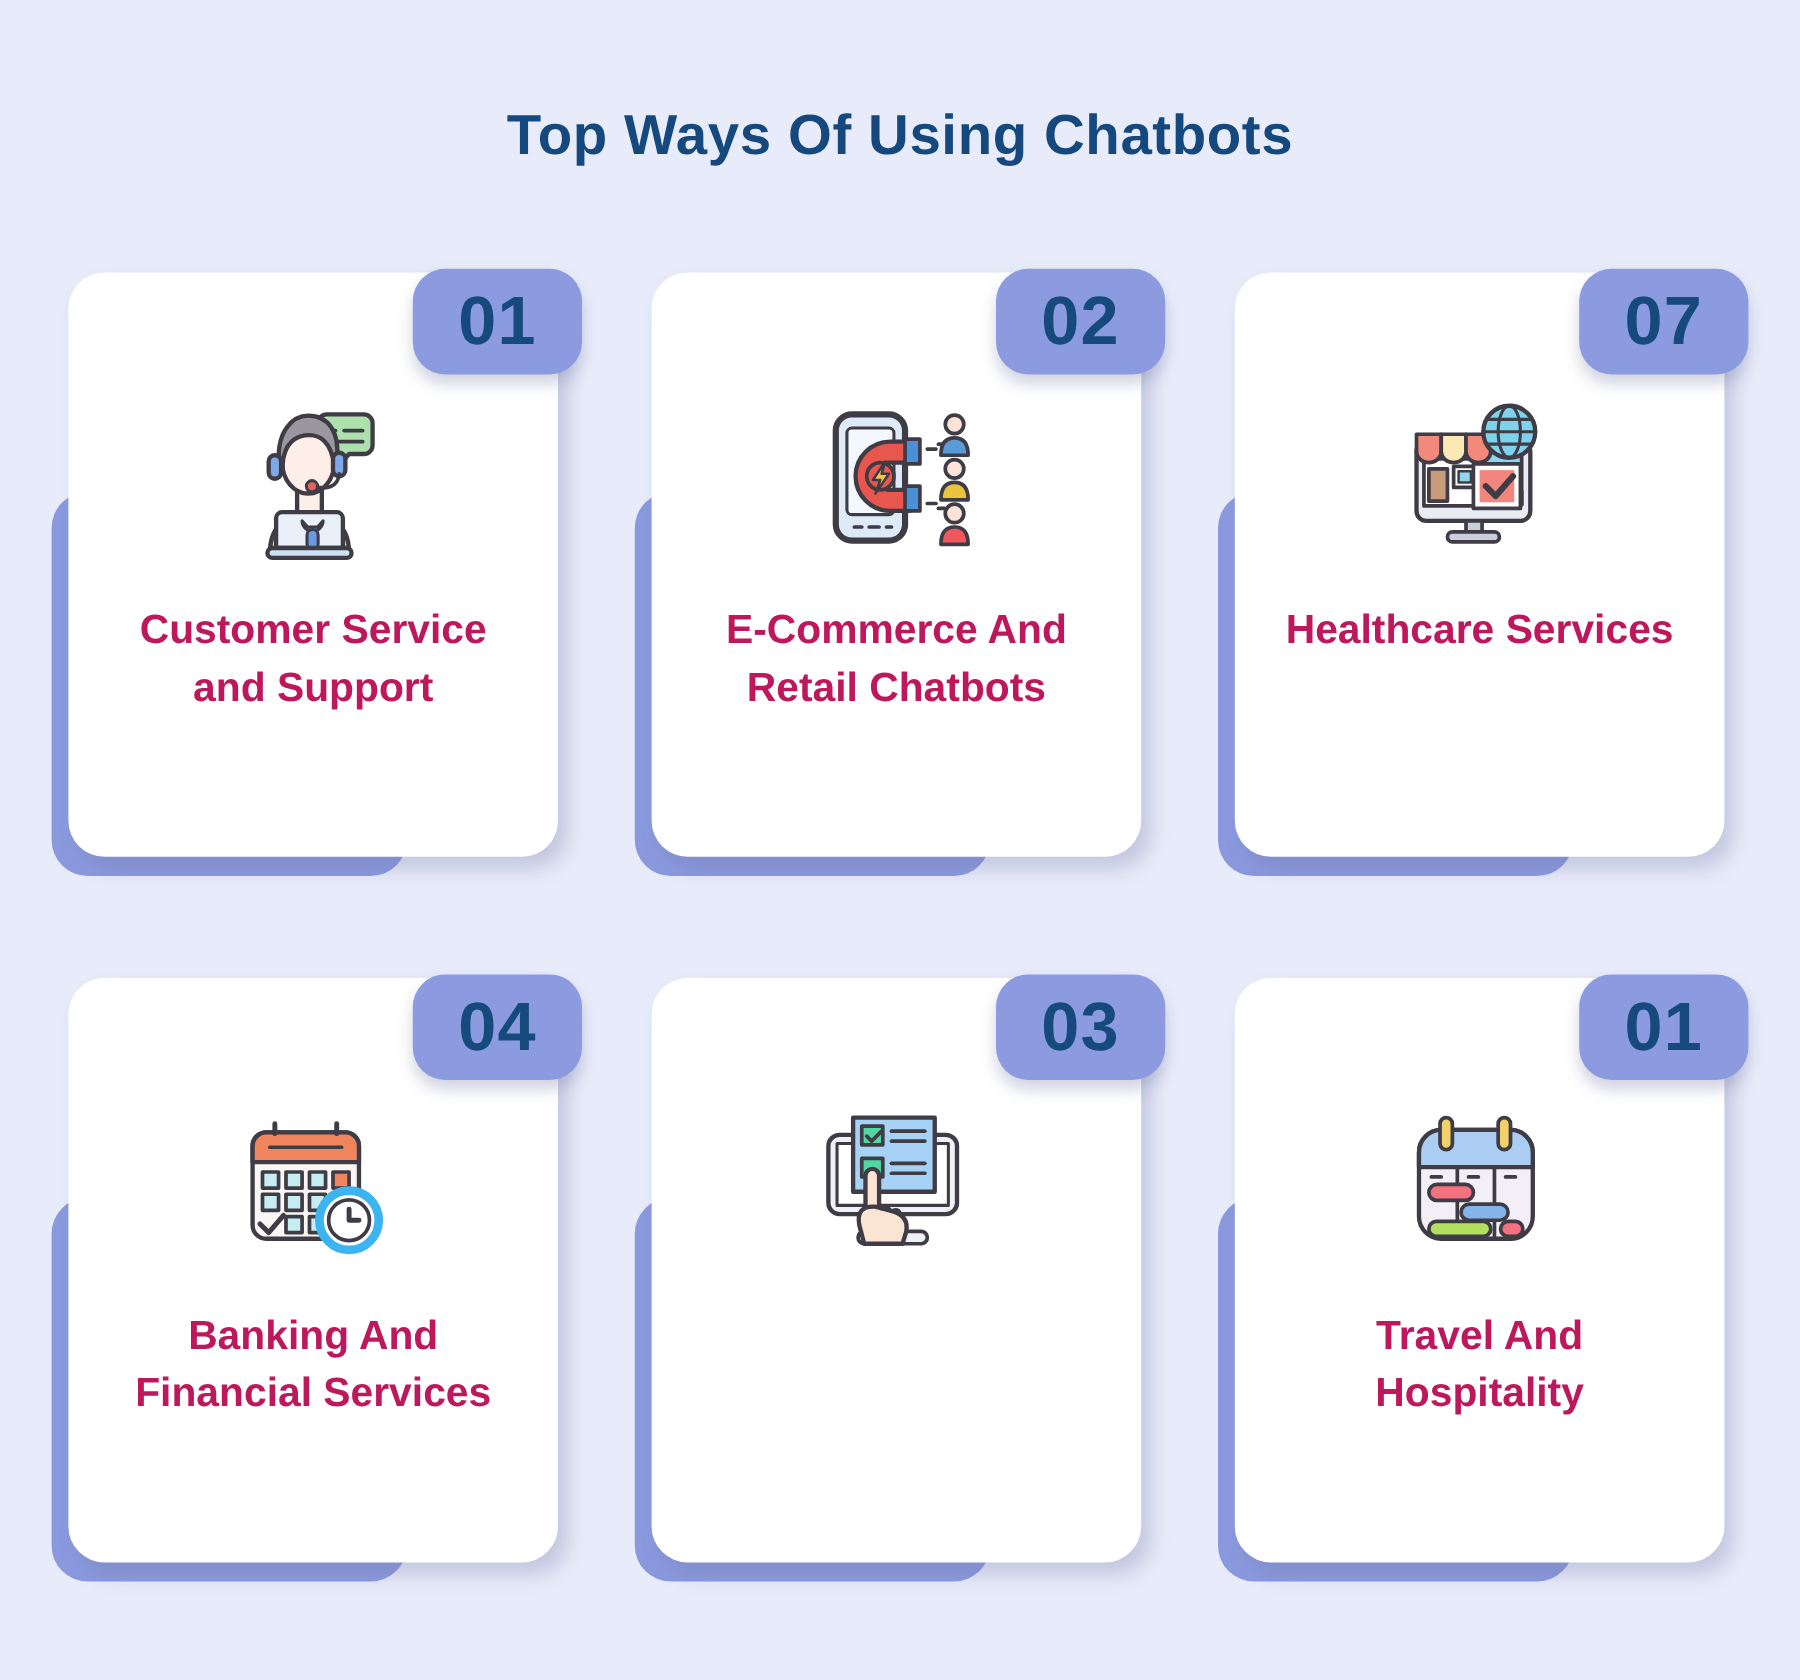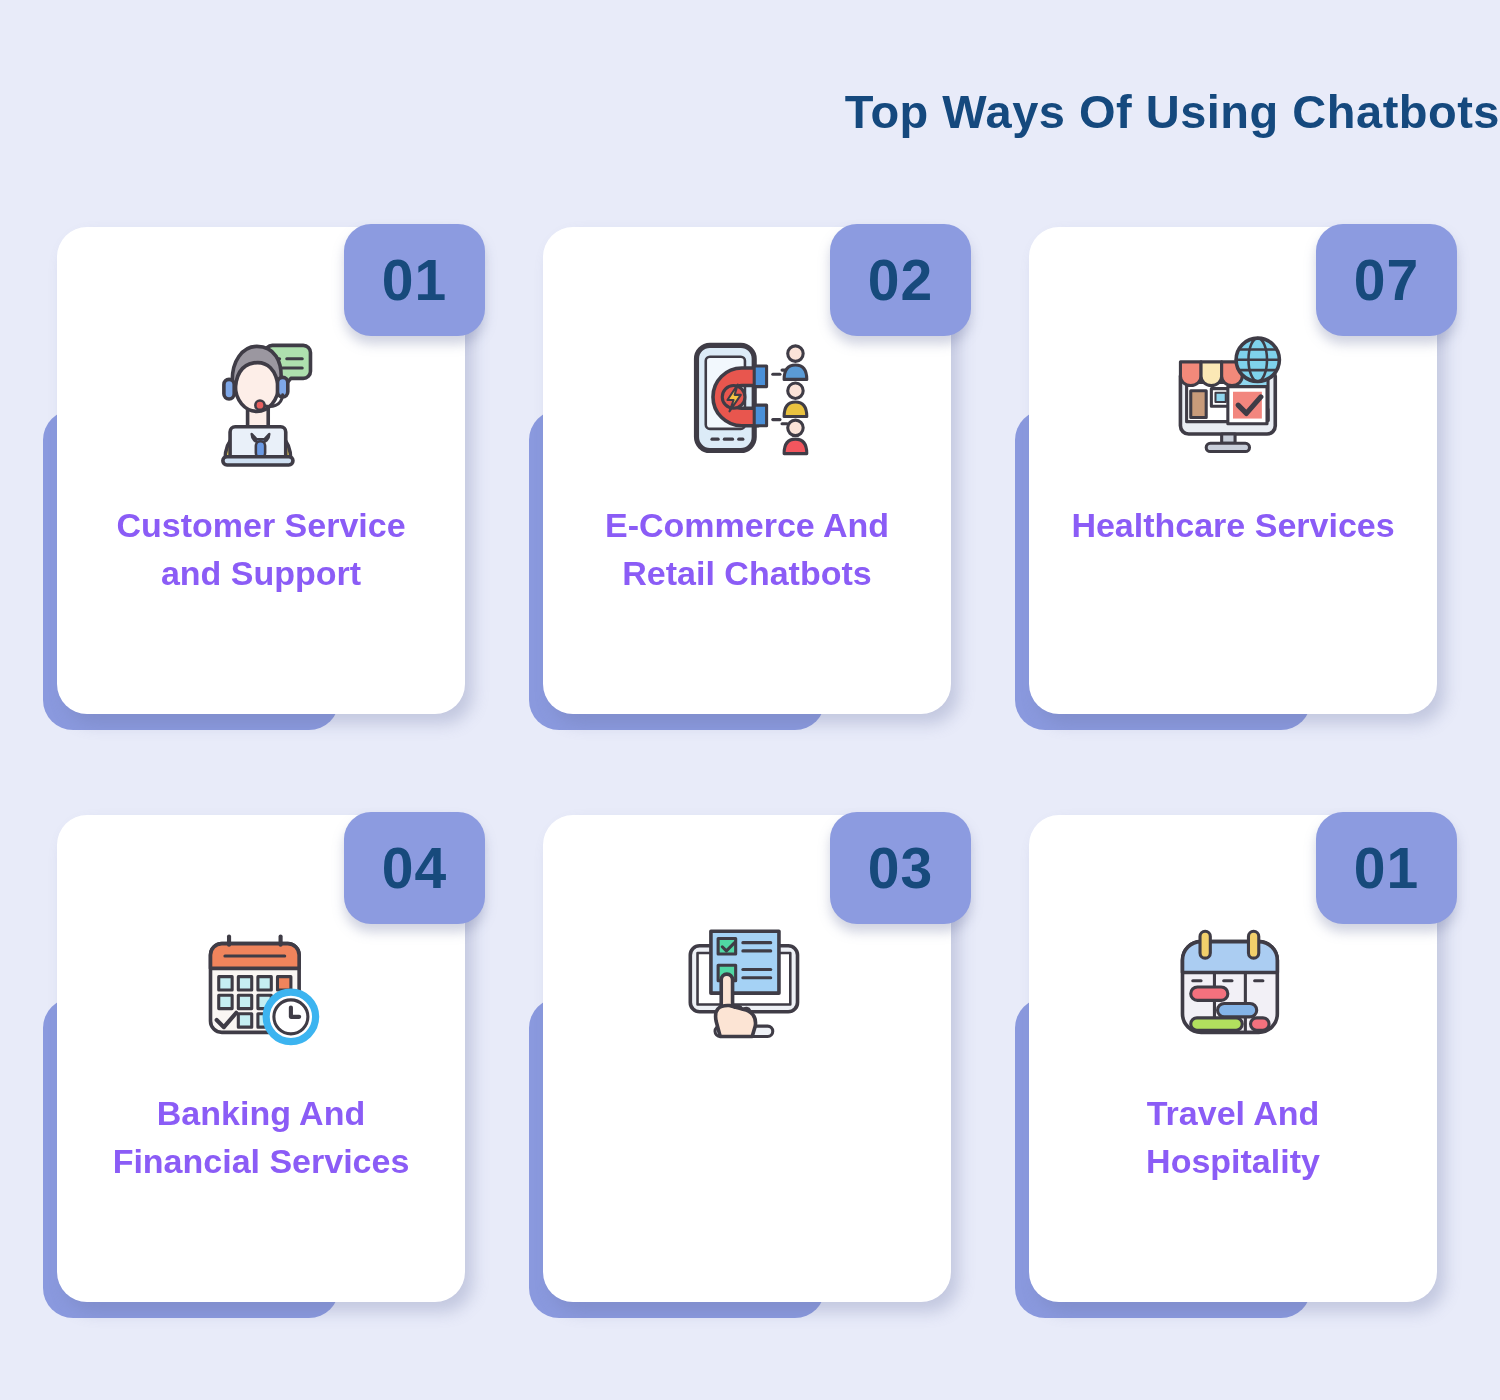--- a/index.html
+++ b/index.html
@@ -1,21 +1,21 @@
 <!DOCTYPE html>
 <html><head>
 <meta charset="utf-8">
 <style>
   * { margin:0; padding:0; box-sizing:border-box; }
   html,body { width:1500px; height:1400px; }
   body { background:#e8ebf9; font-family:"Liberation Sans", sans-serif; }
 
   .title {
     padding-top:84px;
-    text-align:right;
+    text-align:center;
     font-size:47px;
     font-weight:bold;
     letter-spacing:0.5px;
     color:#15497e;
   }
 
   .grid {
     display:grid;
     grid-template-columns:repeat(3,408px);
     column-gap:78px;
@@ -42,21 +42,21 @@
     border-radius:30px;
     background:#8a99de;
     z-index:-1;
   }
 
   .badge {
     position:absolute;
     top:-3px;
     right:-20px;
     width:141px;
-    height:112px;
+    height:88px;
     border-radius:27px;
     background:#8c9be0;
     display:flex;
     align-items:center;
     justify-content:center;
     font-size:57px;
     font-weight:bold;
     letter-spacing:1px;
     color:#174a7c;
     box-shadow:0 8px 12px rgba(120,130,170,0.35);
@@ -69,21 +69,21 @@
   }
   .icon-wrap svg { width:134px; height:134px; }
 
   .label {
     margin-top:34px;
     padding:0 30px;
     text-align:center;
     font-size:34px;
     font-weight:bold;
     line-height:1.42;
-    color:#8b5cf6;
+    color:#be185d;
   }
   .grid .card:nth-child(5) .label { padding:0 64px; }
 
   
   svg.icon * { stroke:#3f3c46; stroke-width:3.5; stroke-linecap:round; stroke-linejoin:round; }
   svg.icon .t2  { stroke-width:2; }
   svg.icon .t25 { stroke-width:2.5; }
   svg.icon .t3  { stroke-width:3; }
   svg.icon .t4  { stroke-width:4; }
   svg.icon .t5  { stroke-width:5; }

